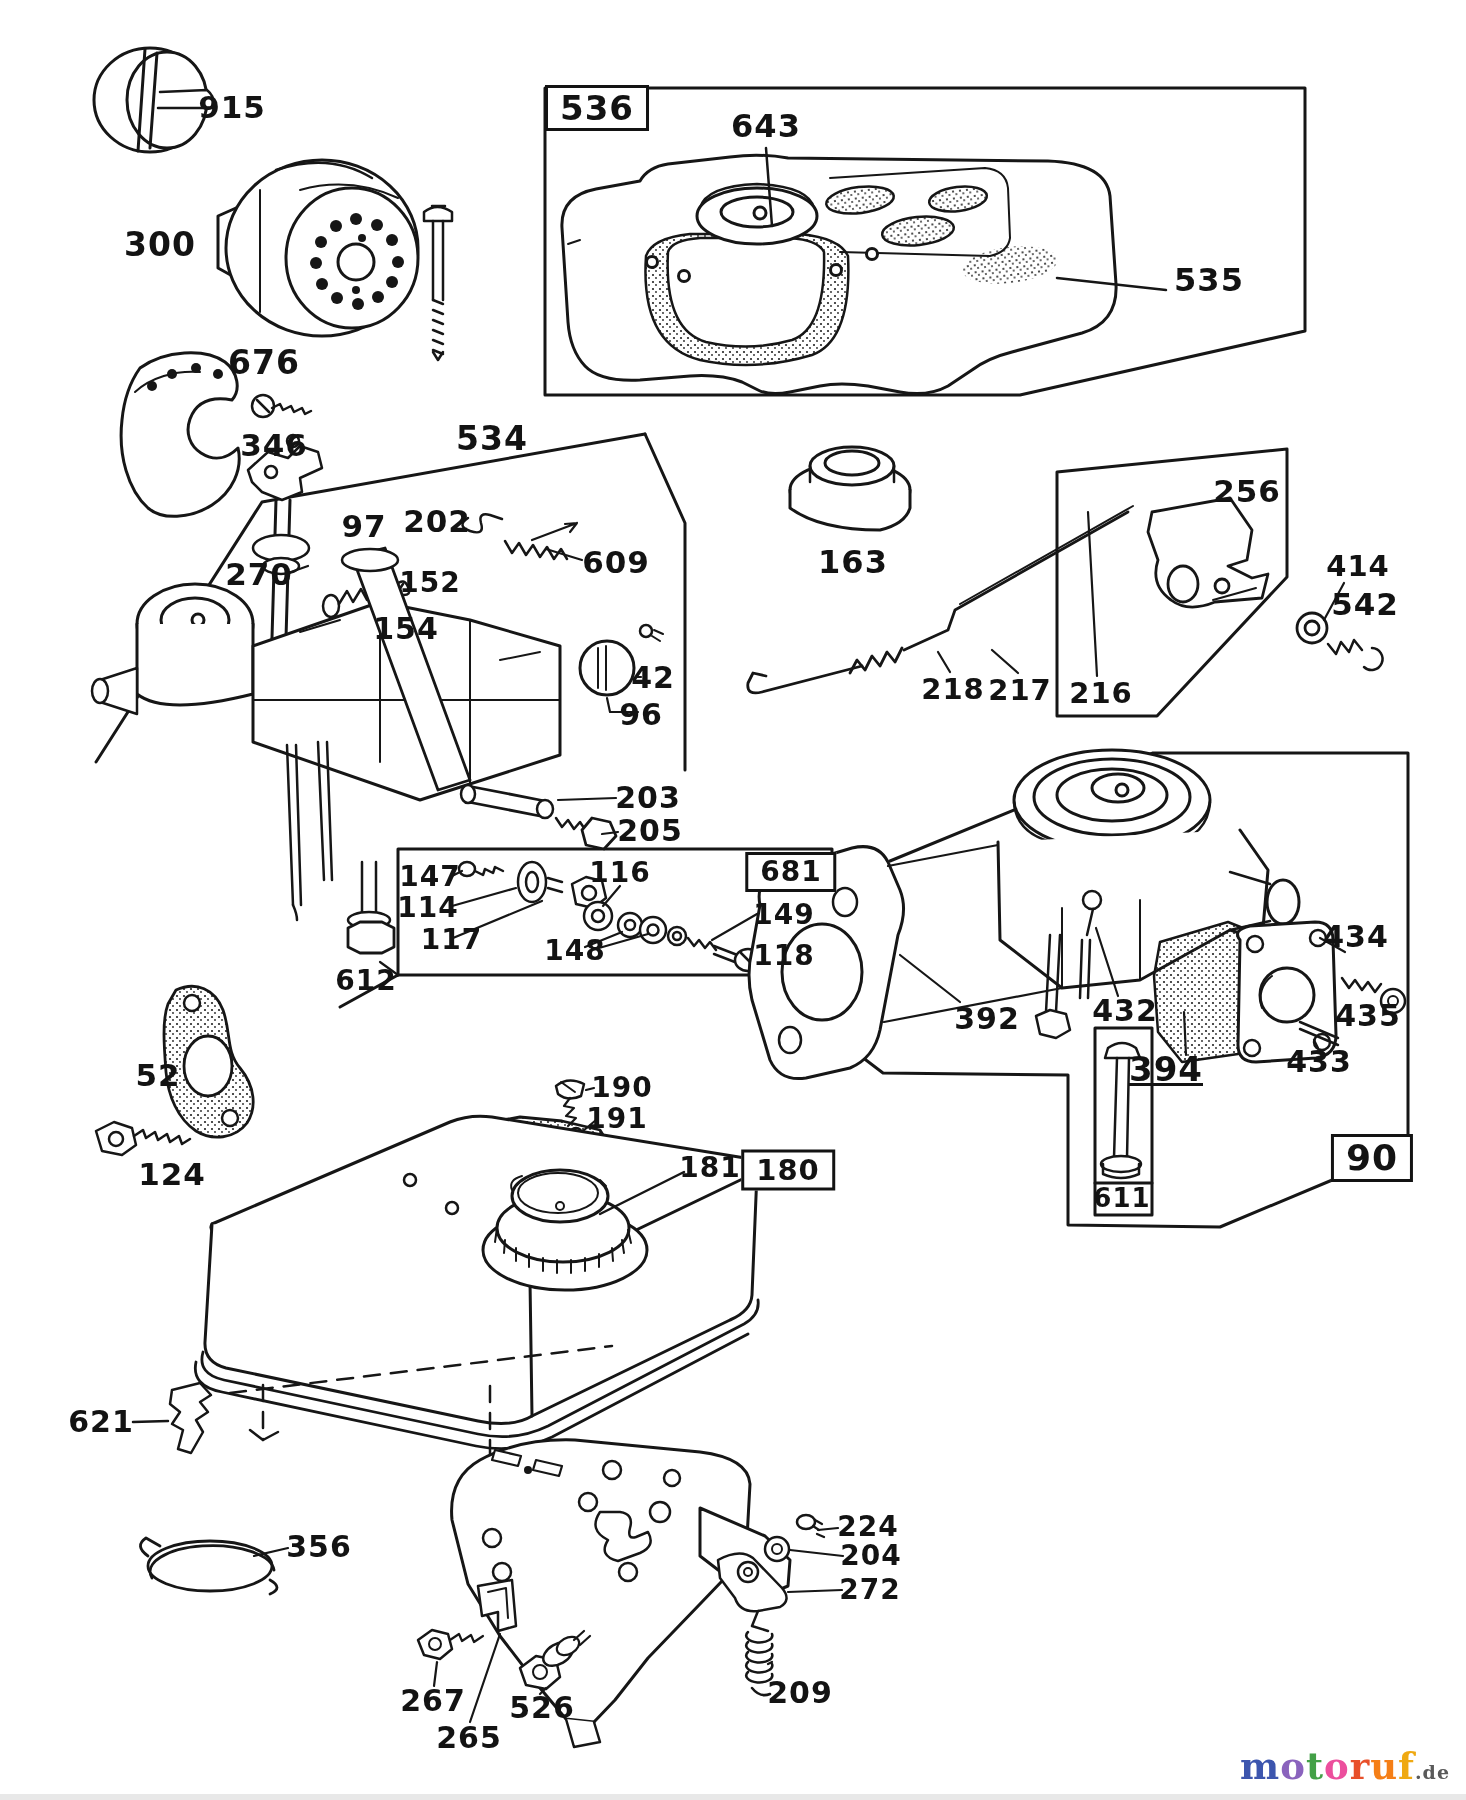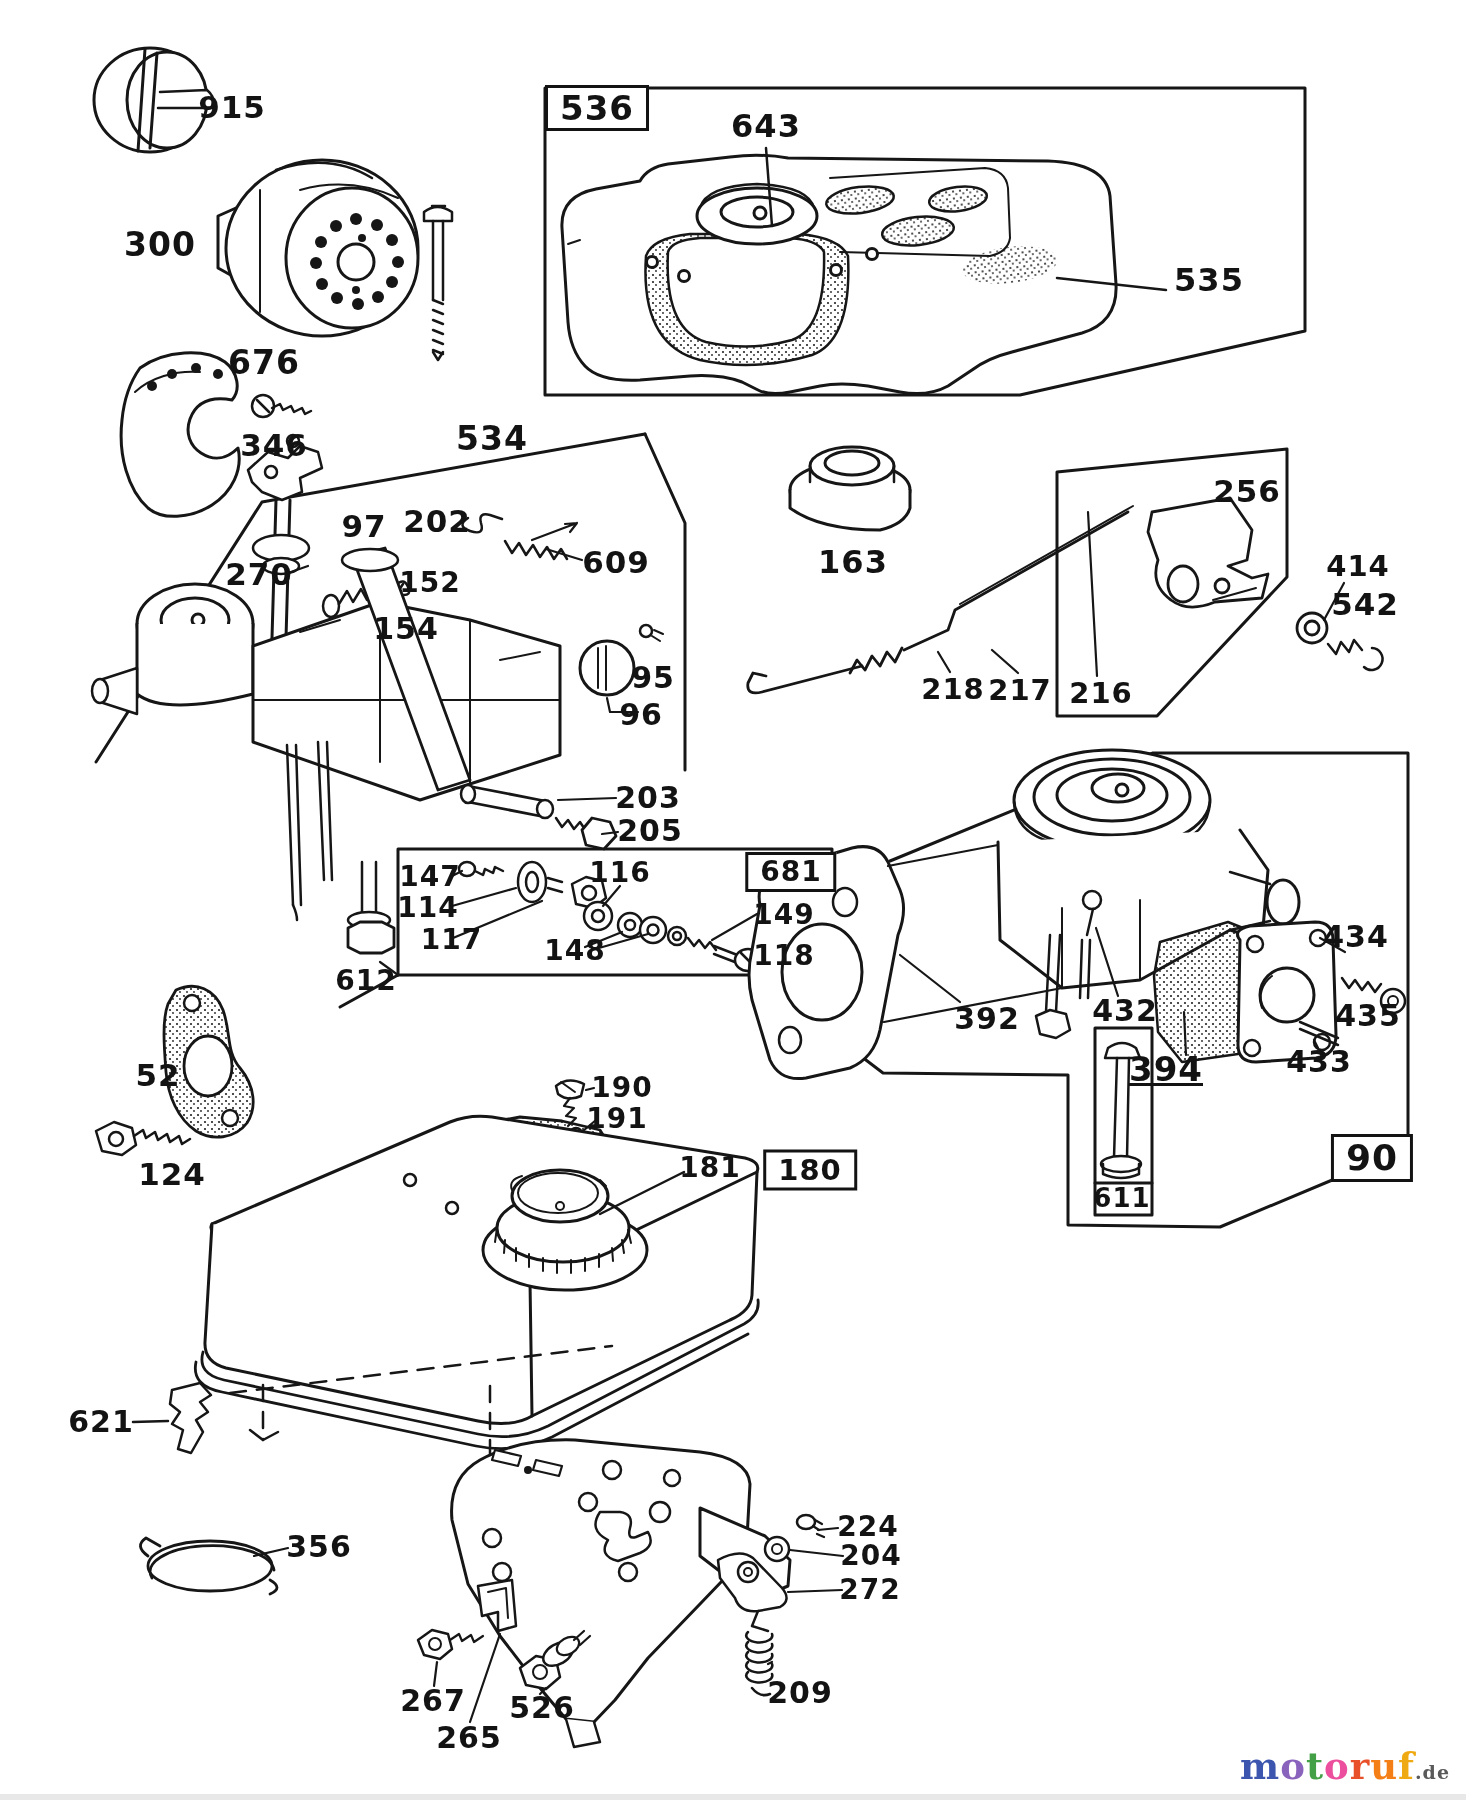--- a/index.html
+++ b/index.html
@@ -444,39 +444,39 @@
       <div class="plabel" style="left: 1020px; top: 690px; font-size: 29px;">217</div>
       <div class="plabel" style="left: 1101px; top: 693px; font-size: 29px;">216</div>
       <div class="plabel" style="left: 1358px; top: 566px; font-size: 29px;">414</div>
       <div class="plabel" style="left: 1365px; top: 604px; font-size: 31px;">542</div>
       <div class="plabel" style="left: 364px; top: 526px; font-size: 31px;">97</div>
       <div class="plabel" style="left: 437px; top: 521px; font-size: 31px;">202</div>
       <div class="plabel" style="left: 616px; top: 562px; font-size: 31px;">609</div>
       <div class="plabel" style="left: 259px; top: 574px; font-size: 31px;">270</div>
       <div class="plabel" style="left: 430px; top: 583px; font-size: 28px;">152</div>
       <div class="plabel" style="left: 406px; top: 629px; font-size: 30px;">154</div>
-      <div class="plabel" style="left: 653px; top: 678px; font-size: 30px;">95</div>
+      <div class="plabel" style="left: 653px; top: 678px; font-size: 30px;">42</div>
       <div class="plabel" style="left: 629px; top: 715px; font-size: 30px; margin-left: 12px;">96</div>
       <div class="plabel" style="left: 648px; top: 798px; font-size: 30px;">203</div>
       <div class="plabel" style="left: 650px; top: 831px; font-size: 30px;">205</div>
       <div class="plabel" style="left: 430px; top: 877px; font-size: 28px;">147</div>
       <div class="plabel" style="left: 428px; top: 908px; font-size: 28px;">114</div>
       <div class="plabel" style="left: 429px; top: 940px; font-size: 28px; padding-left: 45px;">117</div>
       <div class="plabel" style="left: 620px; top: 873px; font-size: 28px;">116</div>
       <div class="plabel" style="left: 575px; top: 951px; font-size: 28px;">148</div>
       <div class="plabel boxed" style="left: 791px; top: 872px; font-size: 28px;">681</div>
       <div class="plabel" style="left: 784px; top: 915px; font-size: 28px;">149</div>
       <div class="plabel" style="left: 784px; top: 956px; font-size: 28px;">118</div>
       <div class="plabel" style="left: 366px; top: 981px; font-size: 28px;">612</div>
       <div class="plabel" style="left: 158px; top: 1075px; font-size: 31px;">52</div>
       <div class="plabel" style="left: 172px; top: 1174px; font-size: 31px;">124</div>
       <div class="plabel" style="left: 622px; top: 1088px; font-size: 28px;">190</div>
       <div class="plabel" style="left: 617px; top: 1119px; font-size: 28px;">191</div>
       <div class="plabel" style="left: 710px; top: 1168px; font-size: 28px;">181</div>
-      <div class="plabel boxed" style="left: 788px; top: 1170px; font-size: 29px; margin-left: 22px;">180</div>
+      <div class="plabel boxed" style="left: 788px; top: 1170px; font-size: 29px;">180</div>
       <div class="plabel" style="left: 987px; top: 1019px; font-size: 30px;">392</div>
       <div class="plabel" style="left: 1125px; top: 1011px; font-size: 30px;">432</div>
       <div class="plabel" style="left: 1356px; top: 937px; font-size: 30px;">434</div>
       <div class="plabel" style="left: 1368px; top: 1016px; font-size: 30px;">435</div>
       <div class="plabel" style="left: 1319px; top: 1062px; font-size: 30px;">433</div>
       <div class="plabel" style="left: 1166px; top: 1069px; font-size: 34px; text-decoration: underline;">394</div>
       <div class="plabel" style="left: 1122px; top: 1198px; font-size: 26px;">611</div>
       <div class="plabel boxed" style="left: 1372px; top: 1158px; font-size: 36px;">90</div>
       <div class="plabel" style="left: 101px; top: 1422px; font-size: 30px;">621</div>
       <div class="plabel" style="left: 319px; top: 1547px; font-size: 30px;">356</div>

